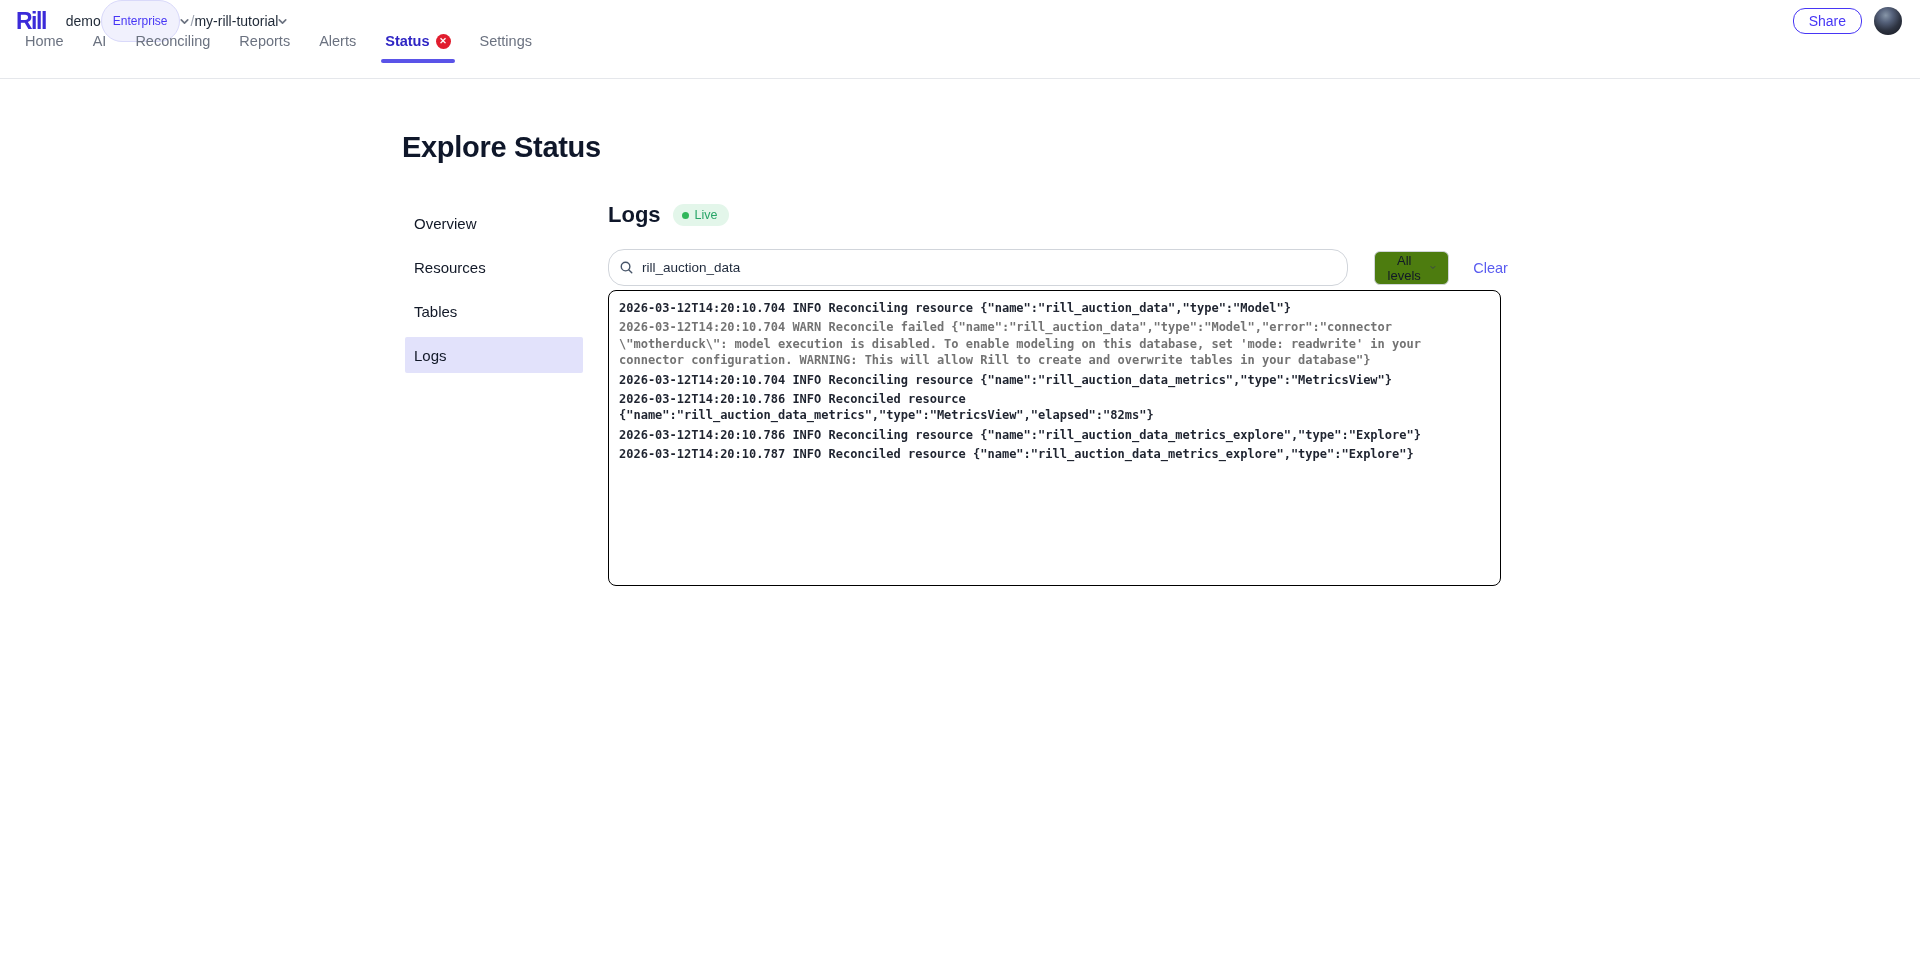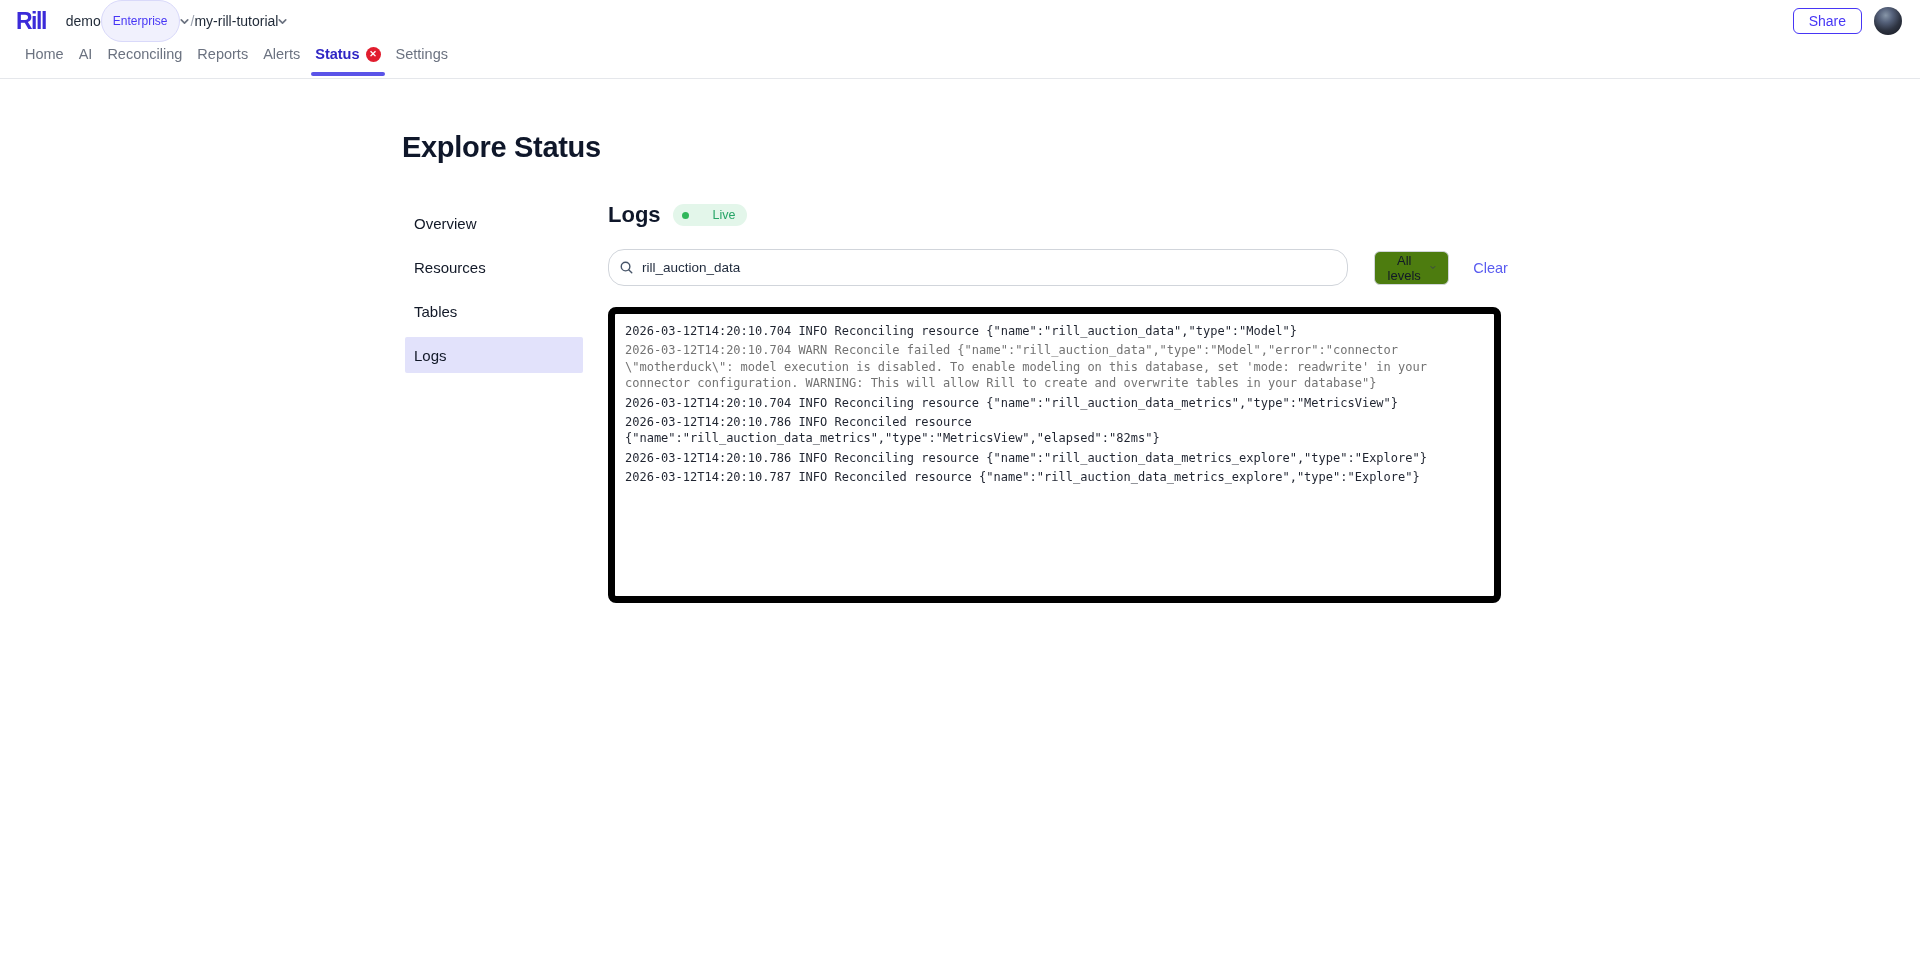--- a/index.html
+++ b/index.html
@@ -10,50 +10,50 @@
   .header { background: #fff; }
   .header-top { height: 42px; display: flex; align-items: center; padding: 0 18px 0 16px; }
   .logo { font-size: 23px; font-weight: 800; color: #3b2bd9; letter-spacing: -1.5px; cursor: pointer; font-style: normal; }
   .breadcrumb { display: flex; align-items: center; margin-left: 20px; }
   .crumb-org { font-size: 14px; font-weight: 500; color: #1f2937; cursor: pointer; }
   .pill { font-size: 12px; color: #4736f5; background: #f1f1fd; border: 1px solid #d9d9fa; border-radius: 999px; padding: 13px 11px; font-weight: 500; }
   .chev { display: inline-flex; align-items: center; cursor: pointer; margin-left: -2px; }
   .crumb-sep { color: #9ca3af; font-size: 14px; }
   .crumb-project { font-size: 14px; font-weight: 500; color: #1f2937; cursor: pointer; }
   .header-right { margin-left: auto; display: flex; align-items: center; gap: 12px; }
-  .share-btn { background: #fff; border: 1px solid #4736f5; color: #4736f5; font-size: 14px; font-weight: 500; border-radius: 6px; padding: 4px 15px; cursor: pointer; font-family: inherit; }
+  .share-btn { background: #fff; border: 1px solid #4736f5; color: #4736f5; font-size: 14px; font-weight: 500; border-radius: 12px; padding: 4px 15px; cursor: pointer; font-family: inherit; }
   .avatar { width: 28px; height: 28px; border-radius: 50%; background: radial-gradient(circle at 42% 30%, #8796a8 0%, #55617a 28%, #2e3442 58%, #12141c 100%); cursor: pointer; }
 
-  .nav-row { display: flex; align-items: flex-end; gap: 15px; padding: 0 0 3px 25px; height: 37px; border-bottom: 1px solid #e5e7eb; }
+  .nav-row { display: flex; align-items: flex-end; gap: 29px; padding: 0 0 16px 25px; height: 37px; border-bottom: 1px solid #e5e7eb; }
   .tab { font-size: 14.5px; color: #6b7280; padding-bottom: 13px; cursor: pointer; position: relative; display: flex; align-items: center; gap: 6px; }
   .tab.active { color: #2f25c4; font-weight: 700; }
   .tab.active::after { content: ""; position: absolute; left: -4px; right: -4px; bottom: -1px; height: 4px; border-radius: 99px; background: #5a53e8; }
   .err-badge { width: 15px; height: 15px; border-radius: 50%; background: #e11d2e; color: #fff; font-size: 9px; font-weight: 700; display: inline-flex; align-items: center; justify-content: center; line-height: 1; }
 
   
   .page-title { margin: 52px 0 0 402px; font-size: 29px; font-weight: 700; color: #0f172a; letter-spacing: -0.3px; }
 
   .content { display: flex; margin: 38px 0 0 405px; }
   .side-nav { width: 203px; flex: none; padding-top: 3px; }
   .side-item { height: 36px; display: flex; align-items: center; padding-left: 9px; margin-bottom: 8px; font-size: 15px; color: #111827; border-radius: 2px; cursor: pointer; width: 178px; }
   .side-item.active { background: #e2e2fb; }
 
   .logs-panel { width: 893px; flex: none; }
   .logs-head { display: flex; align-items: center; gap: 12px; }
   .logs-title { font-size: 22px; font-weight: 700; color: #0f172a; }
-  .live-badge { display: inline-flex; align-items: center; gap: 24px; background: #e3f6ea; border-radius: 999px; padding: 4px 11px 4px 9px; font-size: 12.5px; color: #27a567; font-weight: 500; }
+  .live-badge { display: inline-flex; align-items: center; gap: 6px; background: #e3f6ea; border-radius: 999px; padding: 4px 11px 4px 9px; font-size: 12.5px; color: #27a567; font-weight: 500; }
   .live-dot { width: 7px; height: 7px; border-radius: 50%; background: #30b65a; }
 
   .controls { display: flex; align-items: center; margin-top: 21px; }
   .search-box { flex: none; width: 740px; height: 37px; border: 1px solid #d1d5db; border-radius: 16px; display: flex; align-items: center; padding: 0 10px; gap: 8px; background: #fff; }
   .search-box input { border: none; outline: none; flex: 1; font-size: 13.5px; color: #1e293b; font-family: inherit; background: transparent; }
   .level-btn { margin-left: 26px; height: 34px; border: 1px solid #d1d5db; border-radius: 6px; background: #4d7c0f; display: flex; align-items: center; gap: 7px; padding: 0 11px; font-size: 13px; color: #111827; cursor: pointer; font-family: inherit; }
   .clear-link { margin-left: 24px; font-size: 14.5px; color: #5a5cf0; cursor: pointer; text-decoration: none; }
 
-  .log-box { margin-top: 21px; height: 296px; border: 7px solid #000000; border-radius: 8px; padding: 9px 10px; overflow: hidden; background: #fff; }
+  .log-box { margin-top: 4px; height: 296px; border: 1px solid #000000; border-radius: 8px; padding: 9px 10px; overflow: hidden; background: #fff; font-weight: bold; }
   .log-line { font-family: "DejaVu Sans Mono", "Liberation Mono", monospace; font-size: 12px; line-height: 16.4px; color: #1f2430; white-space: pre-wrap; overflow-wrap: break-word; margin-bottom: 3px; }
   .log-line.warn { color: #737373; }
 
   svg { display: block; }
 </style>
 </head>
 <body>
 
 <div class="header">
   <div class="header-top">

